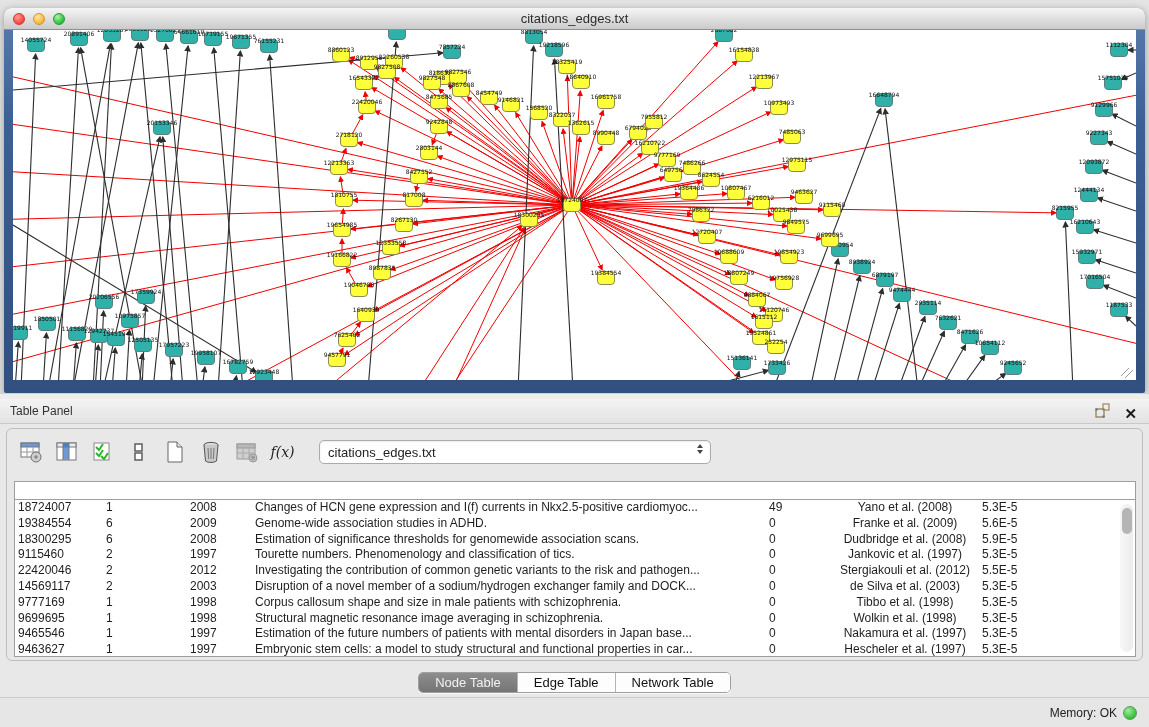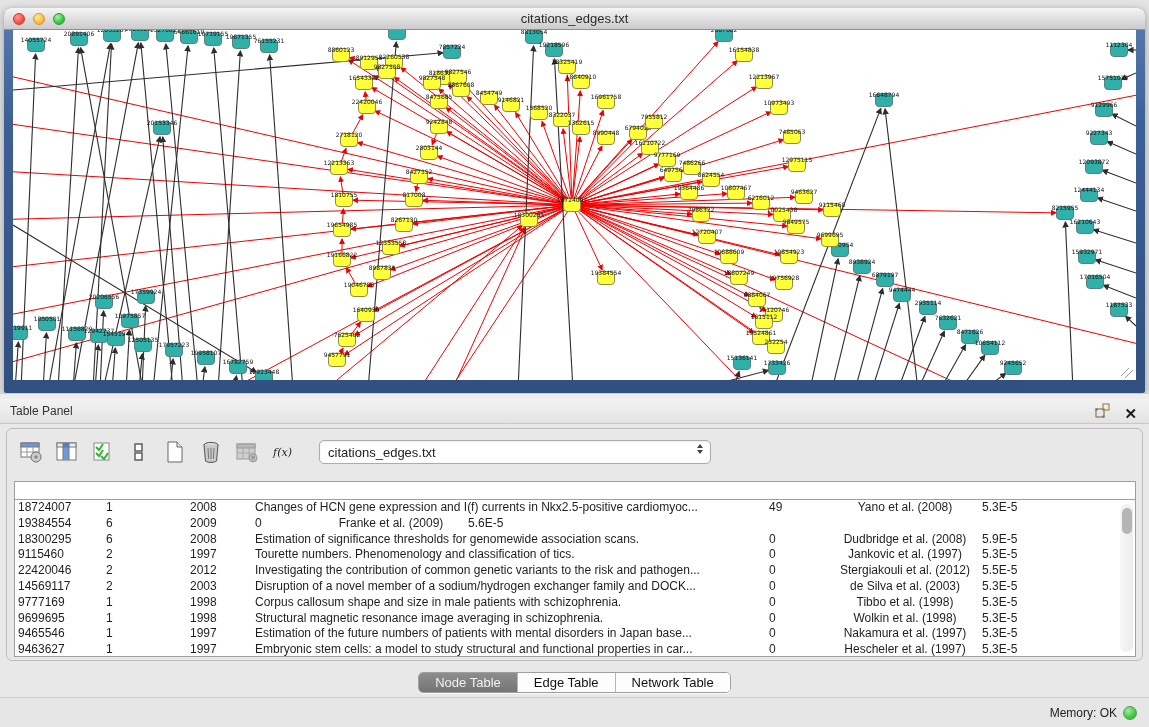--- a/index.html
+++ b/index.html
@@ -35,21 +35,21 @@
   .hdr-icons { position:absolute; right:12px; top:3px; display:flex; gap:14px; align-items:center; }
   .close-x { font-size:15px; font-weight:bold; color:#1b1b1b; line-height:18px; cursor:default;}
 
   .panel-body { position:absolute; left:0; top:424px; width:1149px; height:240px; background:#e8e8e8; }
   .inner { position:absolute; left:6px; top:4px; width:1137px; height:233px;
     border:1px solid #bdbdbd; border-radius:6px; background:#e8e8e8; }
 
   .toolbar { height:46px; display:flex; align-items:center; padding-left:10px; gap:9px; }
   .tb-btn { width:27px; height:27px; display:flex; align-items:center; justify-content:center;
     background:transparent; border:none; }
-  .fx { font-family:"DejaVu Serif", serif; font-style:italic; font-size:11px; color:#222; }
+  .fx { font-family:"DejaVu Serif", serif; font-style:italic; font-size:14px; color:#222; }
   .select { margin-left:14px; width:392px; height:24px; background:#fff; border:1px solid #ababab;
     border-radius:5px; display:flex; align-items:center; padding:0 8px; font-size:13px; color:#222;
     position:relative; box-shadow:inset 0 1px 2px rgba(0,0,0,.08); }
   .select .steppers { position:absolute; right:7px; top:3px; display:flex; flex-direction:column; gap:2px;}
   .select .steppers i { width:0;height:0;border-left:3.5px solid transparent;border-right:3.5px solid transparent; display:block;}
   .select .steppers .up { border-bottom:4px solid #444; }
   .select .steppers .dn { border-top:4px solid #444; }
 
   .tablebox { position:absolute; left:7px; top:52px; width:1122px; height:176px;
     background:#fff; border:1px solid #9e9e9e; overflow:hidden; }
@@ -862,20 +862,21 @@
               <div class="td" style="width: 65px;">2008</div>
               <div class="td" style="width: 514px;">Changes of HCN gene expression and I(f) currents in Nkx2.5-positive cardiomyoc...</div>
               <div class="td" style="width: 65px;">49</div>
               <div class="td center" style="width: 148px;">Yano et al. (2008)</div>
               <div class="td" style="width: 106px;">5.3E-5</div>
             </div>
             <div class="tr">
               <div class="td" style="width: 88px;">19384554</div>
               <div class="td" style="width: 84px;">6</div>
               <div class="td" style="width: 65px;">2009</div>
+              <div class="td" style="width: 514px;">Genome-wide association studies in ADHD.</div>
               <div class="td" style="width: 65px;">0</div>
               <div class="td center" style="width: 148px;">Franke et al. (2009)</div>
               <div class="td" style="width: 106px;">5.6E-5</div>
             </div>
             <div class="tr">
               <div class="td" style="width: 88px;">18300295</div>
               <div class="td" style="width: 84px;">6</div>
               <div class="td" style="width: 65px;">2008</div>
               <div class="td" style="width: 514px;">Estimation of significance thresholds for genomewide association scans.</div>
               <div class="td" style="width: 65px;">0</div>

